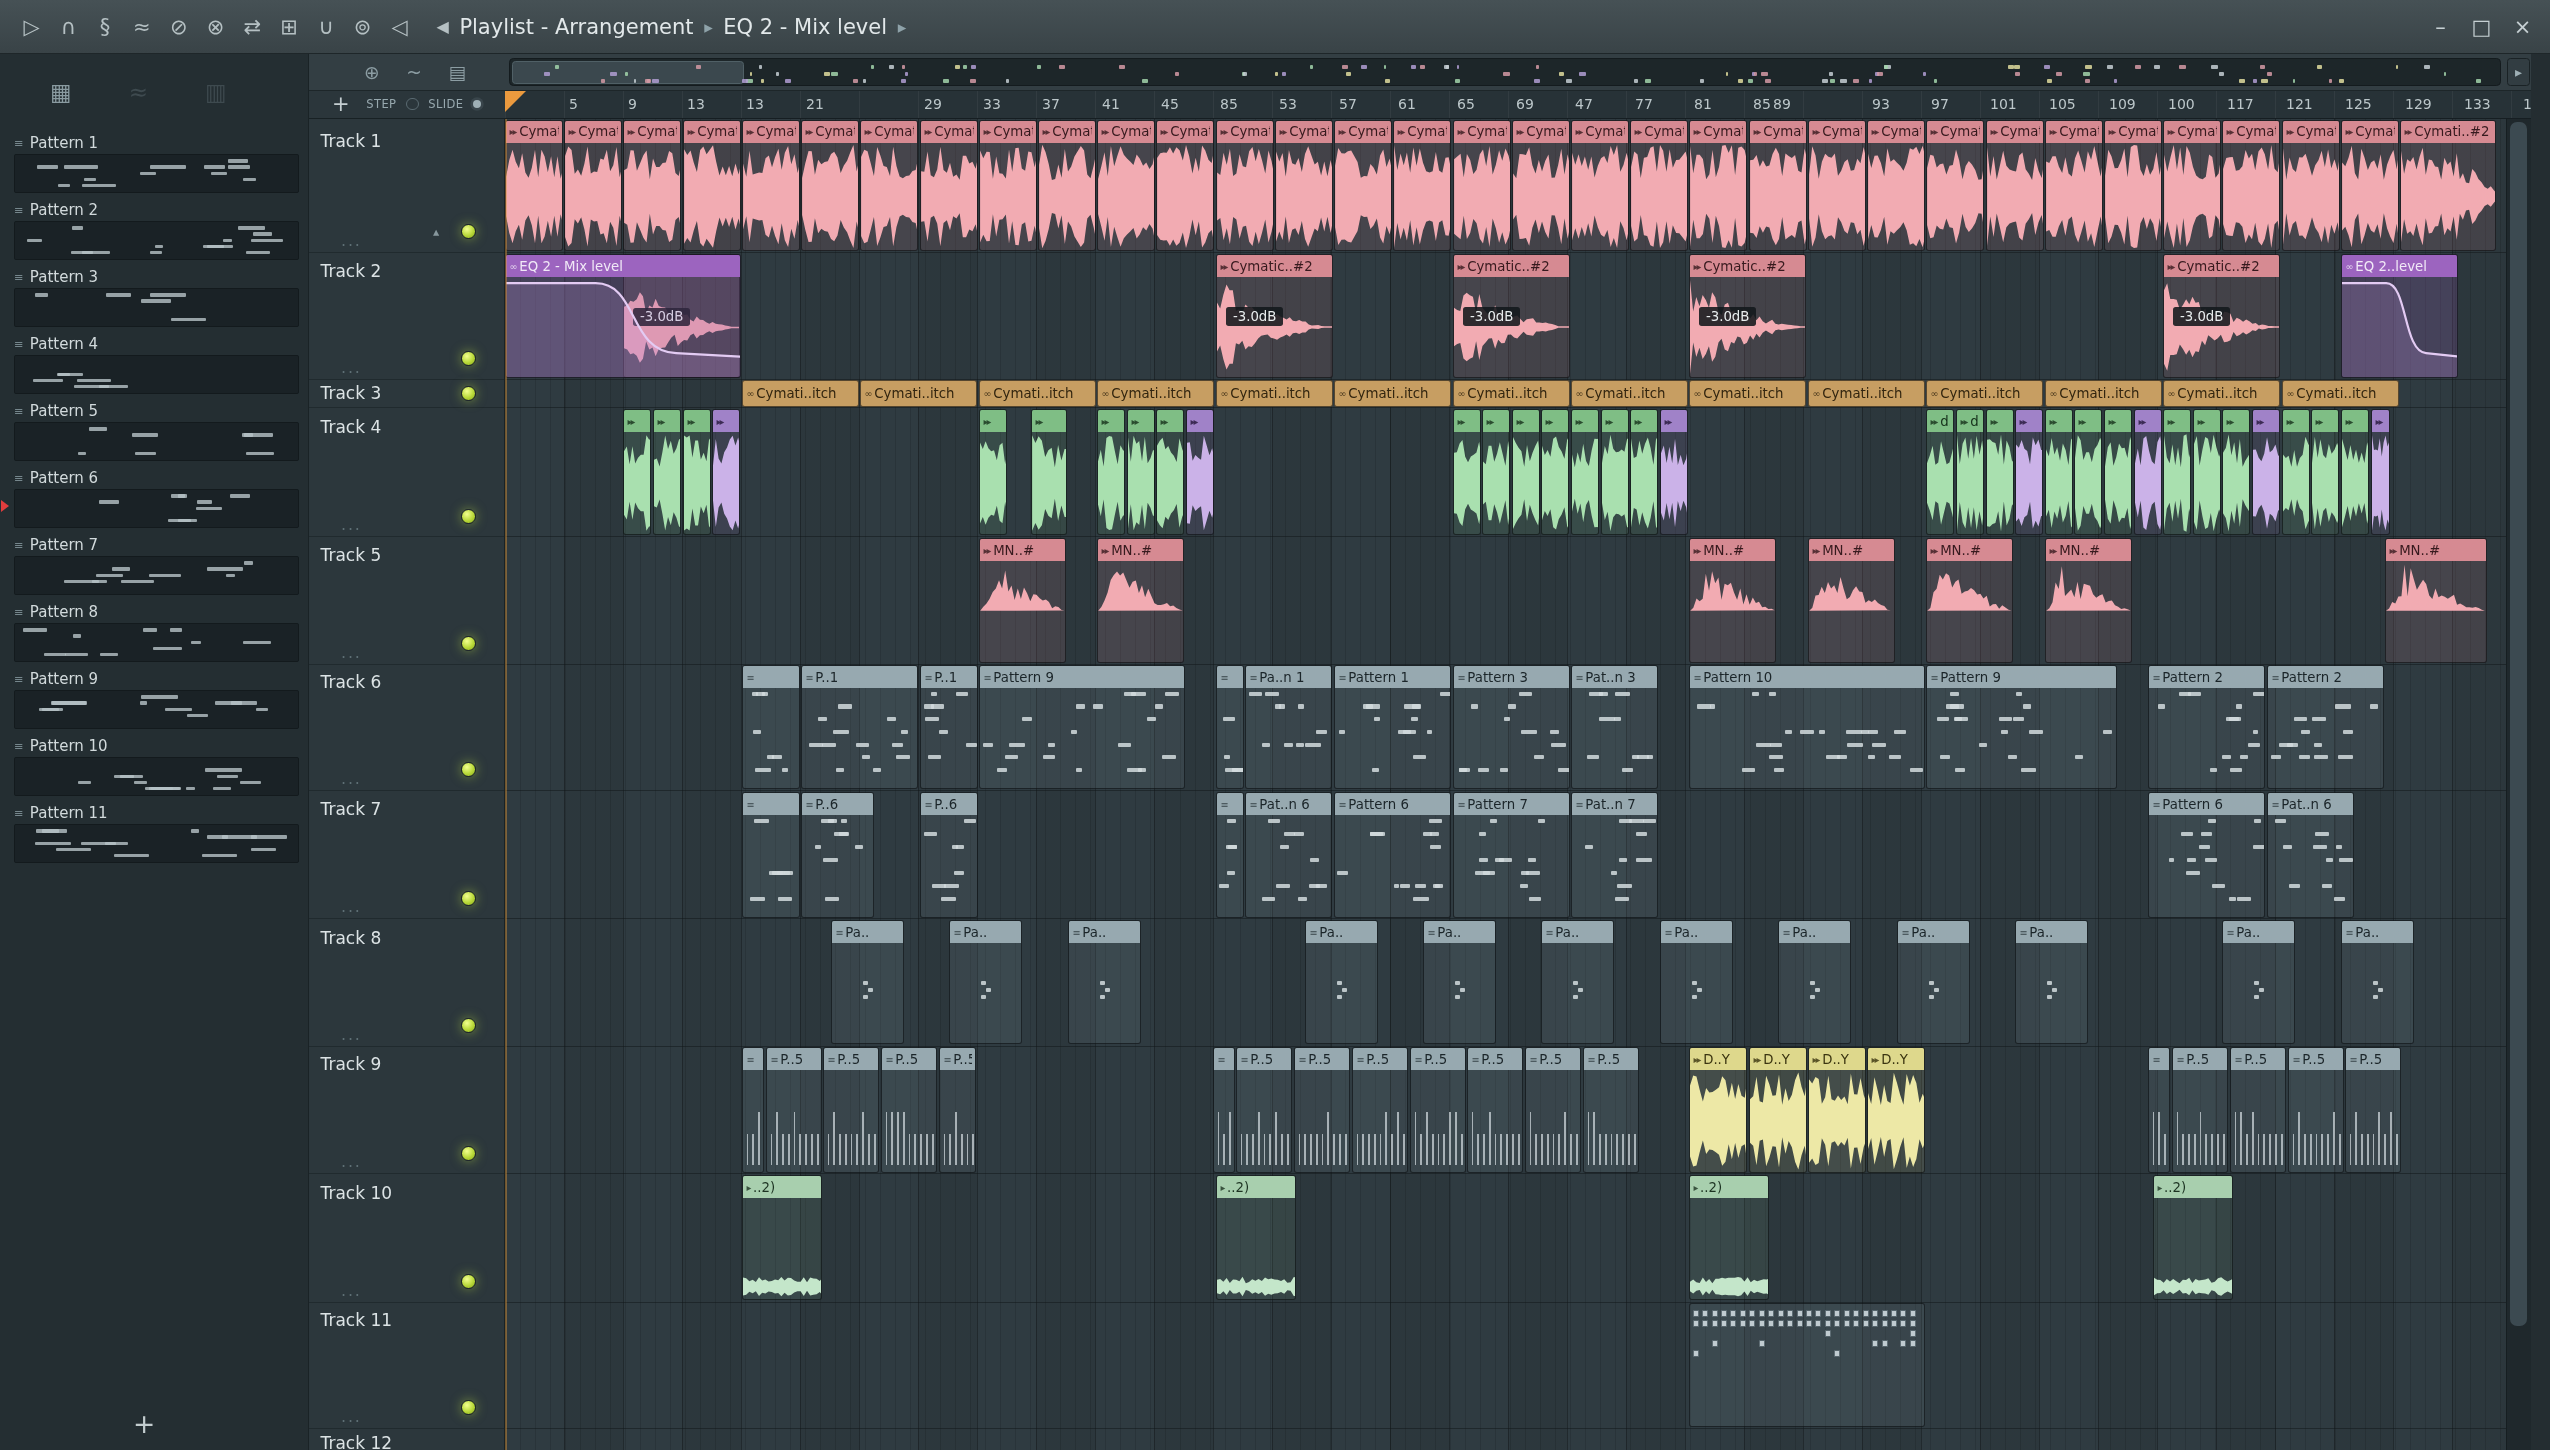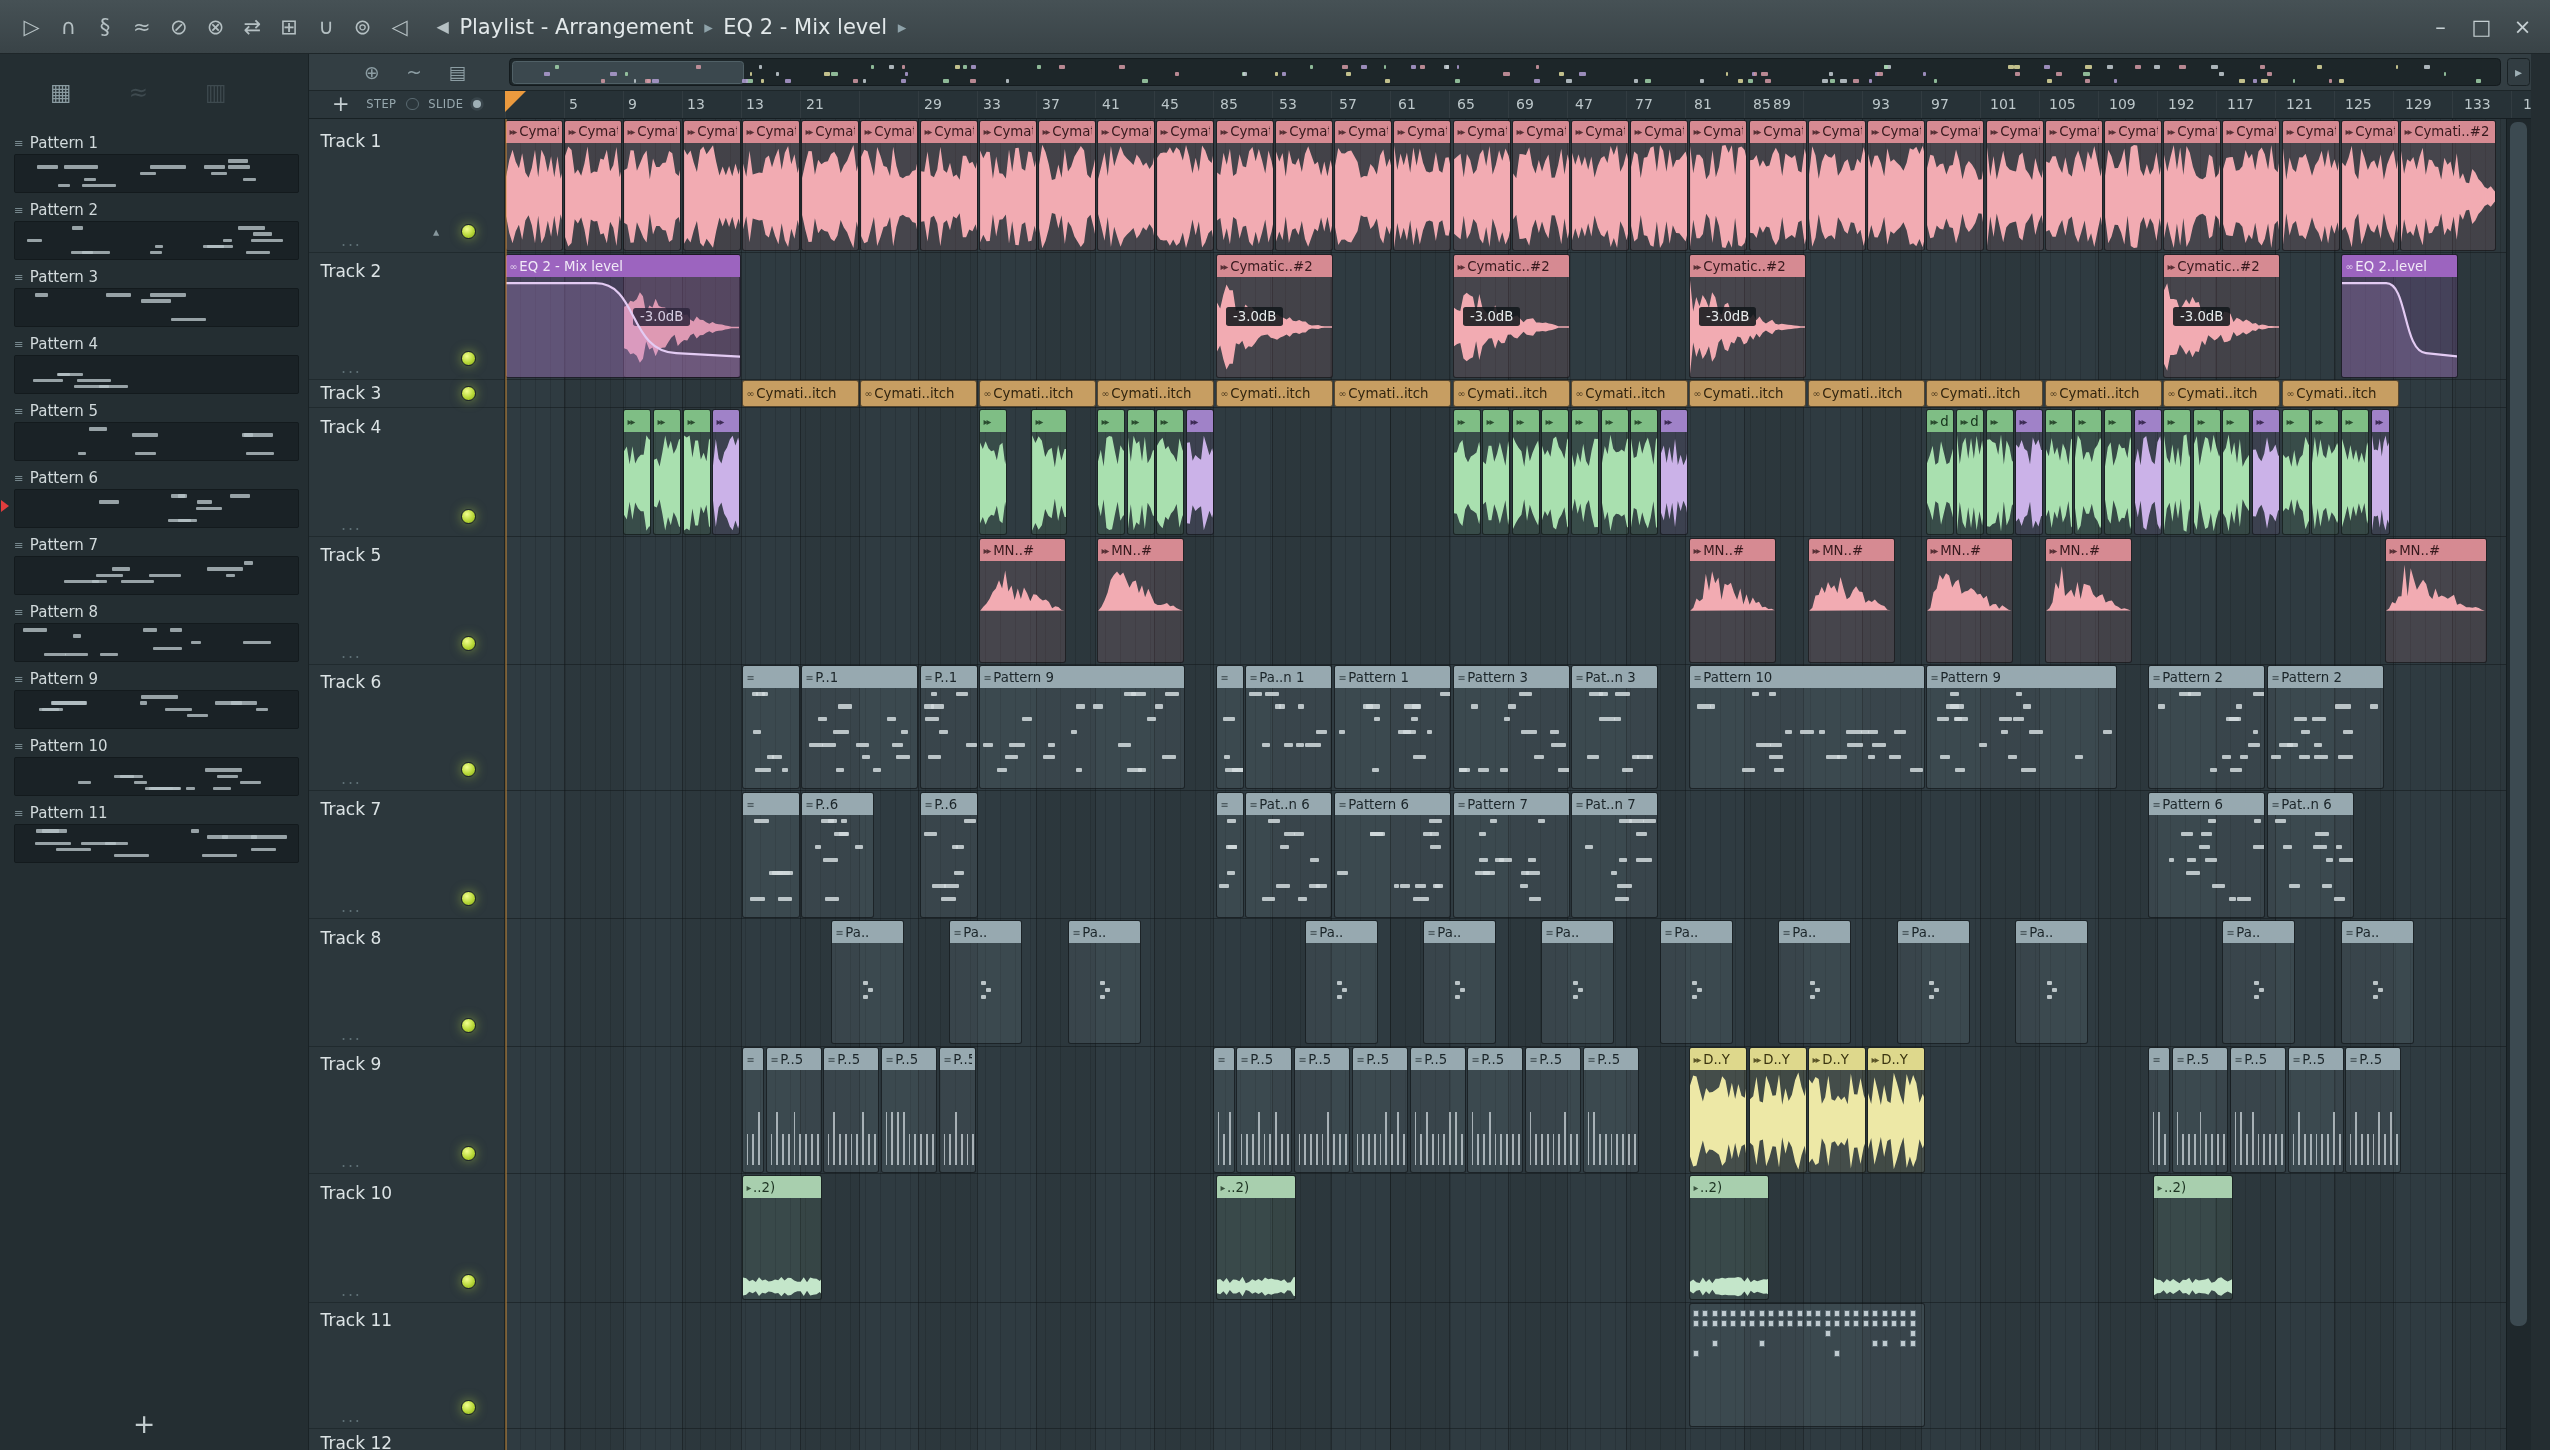--- a/index.html
+++ b/index.html
@@ -496,21 +496,21 @@
       <span class="rnum" style="left: 1070px;">47</span>
       <span class="rnum" style="left: 1130px;">77</span>
       <span class="rnum" style="left: 1189px;">81</span>
       <span class="rnum" style="left: 1248px;">85</span>
       <span class="rnum" style="left: 1268px;">89</span>
       <span class="rnum" style="left: 1367px;">93</span>
       <span class="rnum" style="left: 1426px;">97</span>
       <span class="rnum" style="left: 1485px;">101</span>
       <span class="rnum" style="left: 1544px;">105</span>
       <span class="rnum" style="left: 1604px;">109</span>
-      <span class="rnum" style="left: 1663px;">192</span>
+      <span class="rnum" style="left: 1663px;">100</span>
       <span class="rnum" style="left: 1722px;">117</span>
       <span class="rnum" style="left: 1781px;">121</span>
       <span class="rnum" style="left: 1840px;">125</span>
       <span class="rnum" style="left: 1900px;">129</span>
       <span class="rnum" style="left: 1959px;">133</span>
       <span class="rnum" style="left: 2018px;">137</span>
     </div>
 
   <div class="track-headers" id="track-headers">
       <div class="trow" style="top: 0px; height: 134px;">

